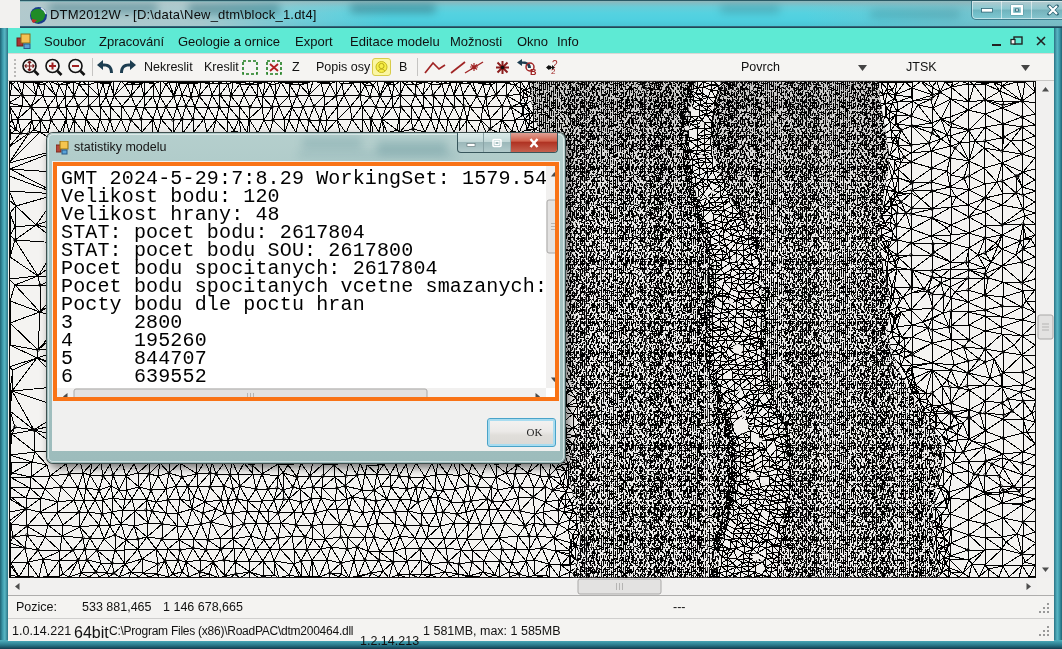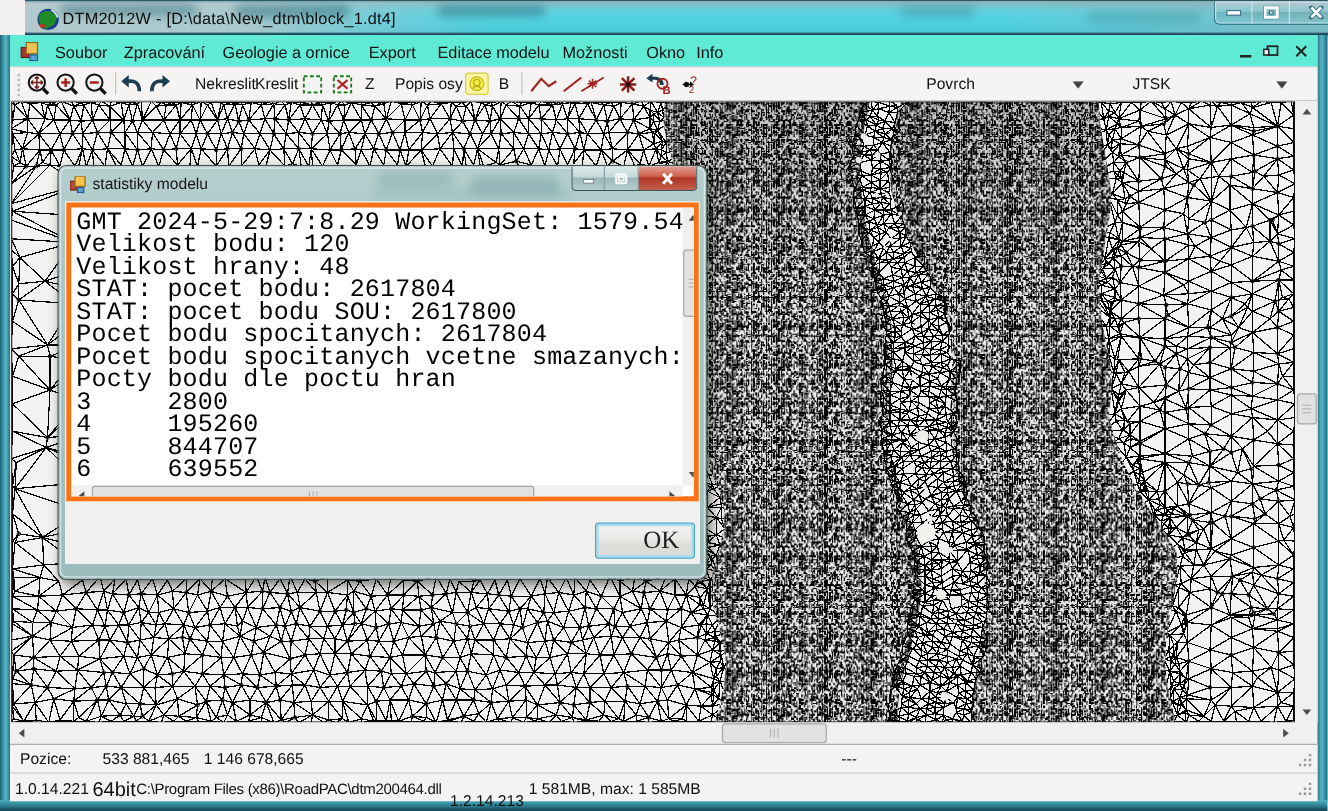--- a/index.html
+++ b/index.html
@@ -57,23 +57,23 @@
 #dcap div{position:relative;border-right:1px solid #8aa3a6}
 #dcap .db1,#dcap .db2{width:27px}
 #dcap .db3{width:47px;border-right:none;background:linear-gradient(to bottom,#e0a195 0%,#d0614b 42%,#b03323 50%,#c4604e 100%)}
 #dclient{position:absolute;left:5px;top:28px;width:508px;height:290px;background:#f0f0ef}
 #dtext{position:absolute;left:1px;top:1px;width:506px;height:239px;background:#fff;border:4px solid #f97316;overflow:hidden;
  font-family:"Liberation Mono",monospace;font-size:20px;line-height:18px;letter-spacing:0.15px;white-space:pre;color:#000}
 #dtext pre{position:absolute;left:4px;top:4px;font:inherit}
 #dvs{left:489px;top:0;width:17px;height:222px}
 #dhs{left:0px;top:222px;width:489px;height:17px}
 #dfoot{position:absolute;left:0;top:241px;width:508px;height:49px;background:#f0f0ef}
-#okbtn{position:absolute;right:4px;top:16px;width:80px;height:29px;border:1px solid #49a3c8;border-radius:3px;
+#okbtn{position:absolute;right:4px;top:16px;width:69px;height:29px;border:1px solid #49a3c8;border-radius:3px;
  background:linear-gradient(to bottom,#f4f3f2,#eceae8 45%,#e0deda 60%,#dbd9d5);box-shadow:0 0 0 2px #a8dcf0 inset;
- font-family:"Liberation Serif",serif;font-size:20px;color:#222;text-align:center;line-height:27px;padding-left:26px}
+ font-family:"Liberation Serif",serif;font-size:11px;color:#222;text-align:center;line-height:27px;padding-left:26px}
 svg{display:block}
 </style></head>
 <body>
 <div id="win">
 
  <div id="canvas">
       <svg width="1027" height="497" viewBox="0 0 1027 497" style="position:absolute;left:0;top:0">
 <defs>
 <circle id="v" r="1.4" fill="none" stroke="#111" stroke-width="0.8"></circle>
 <pattern id="dz" width="37" height="31" patternUnits="userSpaceOnUse">
@@ -591,21 +591,21 @@
         <path d="M13.5 13l4 4" stroke="#111" stroke-width="2.6"></path>
         <path d="M5 8H12" stroke="#a02020" stroke-width="2"></path>
       </svg>
 <div class="tsep" style="left:84px"></div>
 <svg class="ti" style="left:89px;top:6px" width="19" height="15" viewBox="0 0 19 15">
         <path d="M16 13 C16 6,12 3,6 3.5 L6 0 L0 5 L6 10 L6 6.5 C11 6,13 8,13 13 Z" fill="#1d3d50"></path>
       </svg>
 <svg class="ti" style="left:109px;top:6px" width="19" height="15" viewBox="0 0 19 15">
         <path d="M3 13 C3 6,7 3,13 3.5 L13 0 L19 5 L13 10 L13 6.5 C8 6,6 8,6 13 Z" fill="#1d3d50"></path>
       </svg>
-<span class="tt" style="left:148px">Nekreslit</span>
+<span class="tt" style="left:136px">Nekreslit</span>
 <span class="tt" style="left:196px">Kreslit</span>
 <svg class="ti" style="left:234px;top:6px" width="16" height="15">
         <rect x="1" y="1" width="14" height="13" fill="none" stroke="#1c7c1c" stroke-width="1.6" stroke-dasharray="3 2"></rect>
       </svg>
 <svg class="ti" style="left:258px;top:6px" width="16" height="15">
         <rect x="1" y="1" width="14" height="13" fill="none" stroke="#1c7c1c" stroke-width="1.6" stroke-dasharray="3 2"></rect>
         <path d="M4 4l8 7M12 4l-8 7" stroke="#b02020" stroke-width="1.8"></path>
       </svg>
 <span class="tt" style="left:284px">Z</span>
 <span class="tt" style="left:308px">Popis osy</span>

